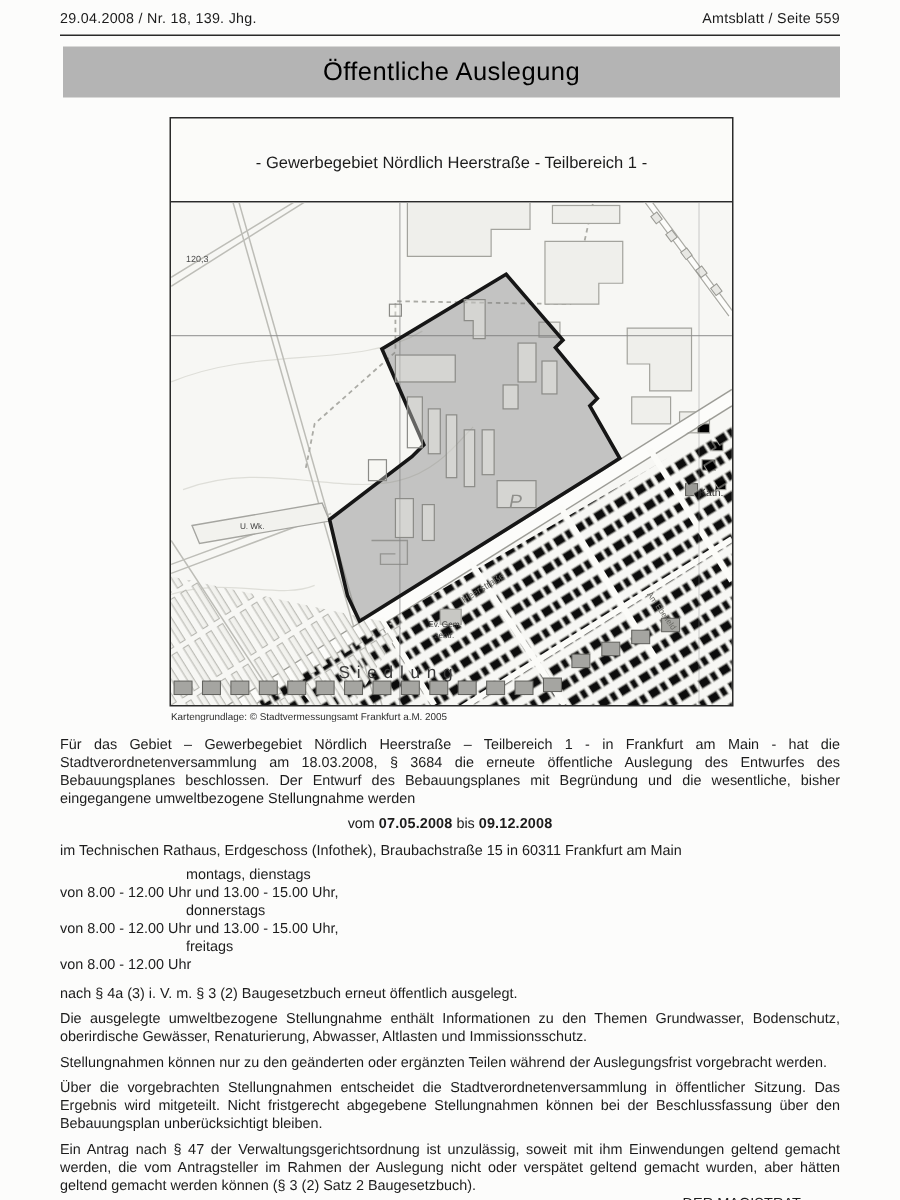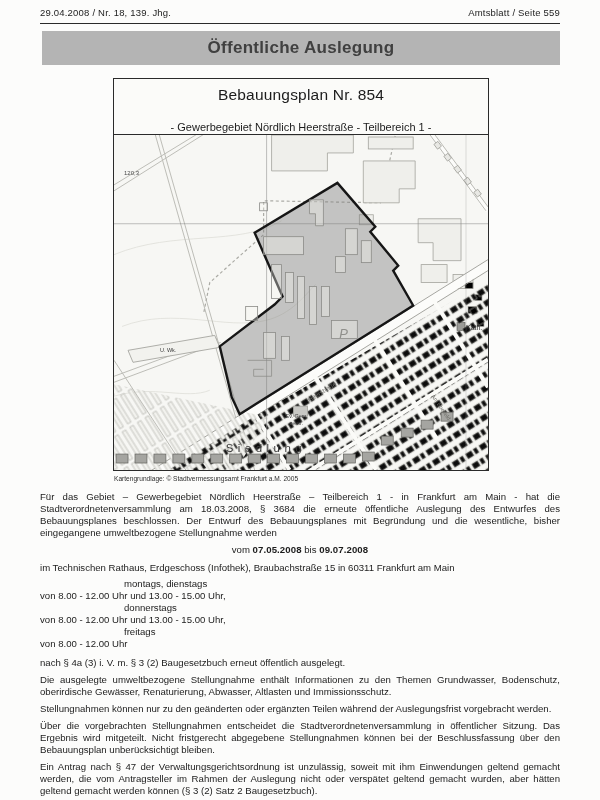--- a/index.html
+++ b/index.html
@@ -12,21 +12,21 @@
   .hdr{
     position:absolute;top:7px;left:40px;width:520px;
     display:flex;justify-content:space-between;
     font-size:9.5px;letter-spacing:.2px;
     border-bottom:1.2px solid #2a2a2a;padding-bottom:5px;
   }
   .banner{
     position:absolute;top:31px;left:42px;width:518px;height:34px;
     background:#b4b4b4;display:flex;align-items:center;justify-content:center;
   }
-  .banner span{font-size:17px;font-weight:bold;color:#404040;letter-spacing:.3px;text-align:center;}
+  .banner span{font-size:17px;font-weight:normal;color:#000000;letter-spacing:.3px;text-align:center;}
   .planbox{
     position:absolute;top:78px;left:113px;width:376px;height:393px;
     border:1.2px solid #2a2a2a;background:#fbfbf9;box-sizing:border-box;
   }
   .planbox .titles{
     height:56px;border-bottom:1.2px solid #2a2a2a;text-align:center;box-sizing:border-box;
     padding-top:7px;
   }
   .planbox .t1{font-size:15.5px;letter-spacing:.2px;}
   .planbox .t2{font-size:11px;margin-top:17px;}
@@ -56,21 +56,20 @@
   <span>29.04.2008 / Nr. 18, 139. Jhg.</span>
   <span>Amtsblatt / Seite 559</span>
 </div>
 
 <div class="banner">
   <span>Öffentliche Auslegung</span>
 </div>
 
 <div class="planbox">
   <div class="titles">
-    <div class="t1">Bebauungsplan Nr. 854</div>
     <div class="t2">- Gewerbegebiet Nördlich Heerstraße - Teilbereich 1 -</div>
   </div>
   <div class="mapwrap">
     <svg width="374" height="335" viewBox="0 0 375 336">
       <defs>
         <clipPath id="mapclip">
             <rect x="0" y="0" width="375" height="336"></rect>
           </clipPath>
         <pattern id="houses" width="16" height="12" patternUnits="userSpaceOnUse" patternTransform="rotate(-32)">
           <rect x="1" y="2" width="7" height="6" fill="#ececе8" stroke="#a8a8a2" stroke-width="0.7"></rect>
@@ -219,21 +218,21 @@
 
 <div class="caption">Kartengrundlage: © Stadtvermessungsamt Frankfurt a.M. 2005</div>
 
 <div class="bodytext">
   <p>Für das Gebiet – Gewerbegebiet Nördlich Heerstraße – Teilbereich 1 - in Frankfurt am Main - hat die Stadtverordnetenversammlung am 18.03.2008, § 3684 die erneute öffentliche Auslegung des Entwurfes des Bebauungsplanes beschlossen. Der Entwurf des Bebauungsplanes mit Begründung und die wesentliche, bisher eingegangene umweltbezogene Stellungnahme werden</p>
 
   <p class="dateline">
     <span>vom</span>
     <b>07.05.2008</b>
     <span>bis</span>
-    <b>09.07.2008</b>
+    <b>09.12.2008</b>
   </p>
 
   <p class="loc">im Technischen Rathaus, Erdgeschoss (Infothek), Braubachstraße 15 in 60311 Frankfurt am Main</p>
 
   <div class="sched">
     <div class="srow">
       <span class="d">montags, dienstags</span>
       <span class="t">von 8.00 - 12.00 Uhr und 13.00 - 15.00 Uhr,</span>
     </div>
     <div class="srow">

